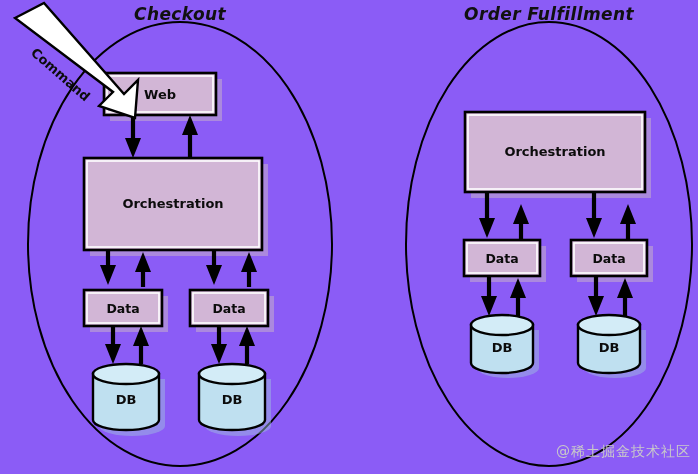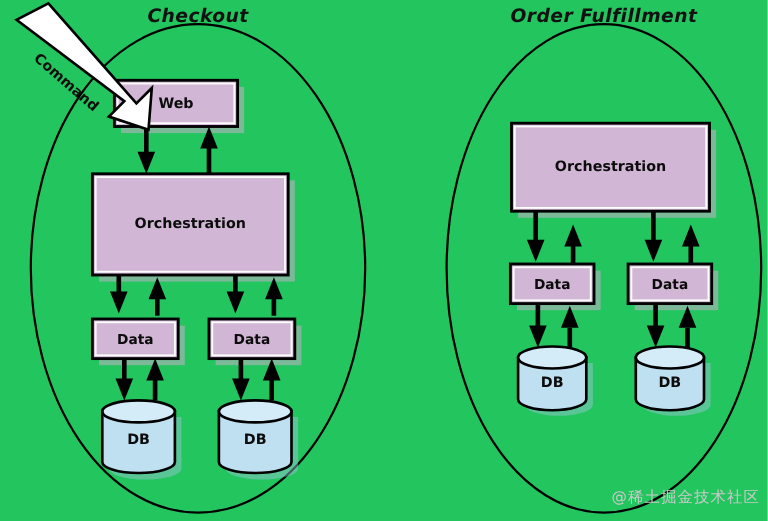--- a/index.html
+++ b/index.html
@@ -7,21 +7,21 @@
     padding: 0;
     background: #ffffff;
   }
   body {
     font-family: "DejaVu Sans", sans-serif;
   }
   #canvas {
     position: relative;
     width: 698px;
     height: 474px;
-    background: #22c55e;
+    background: #8b5cf6;
     overflow: hidden;
   }
   #diagram-svg {
     position: absolute;
     top: 0;
     left: 0;
     width: 698px;
     height: 474px;
   }
   .boundary-ellipse {

